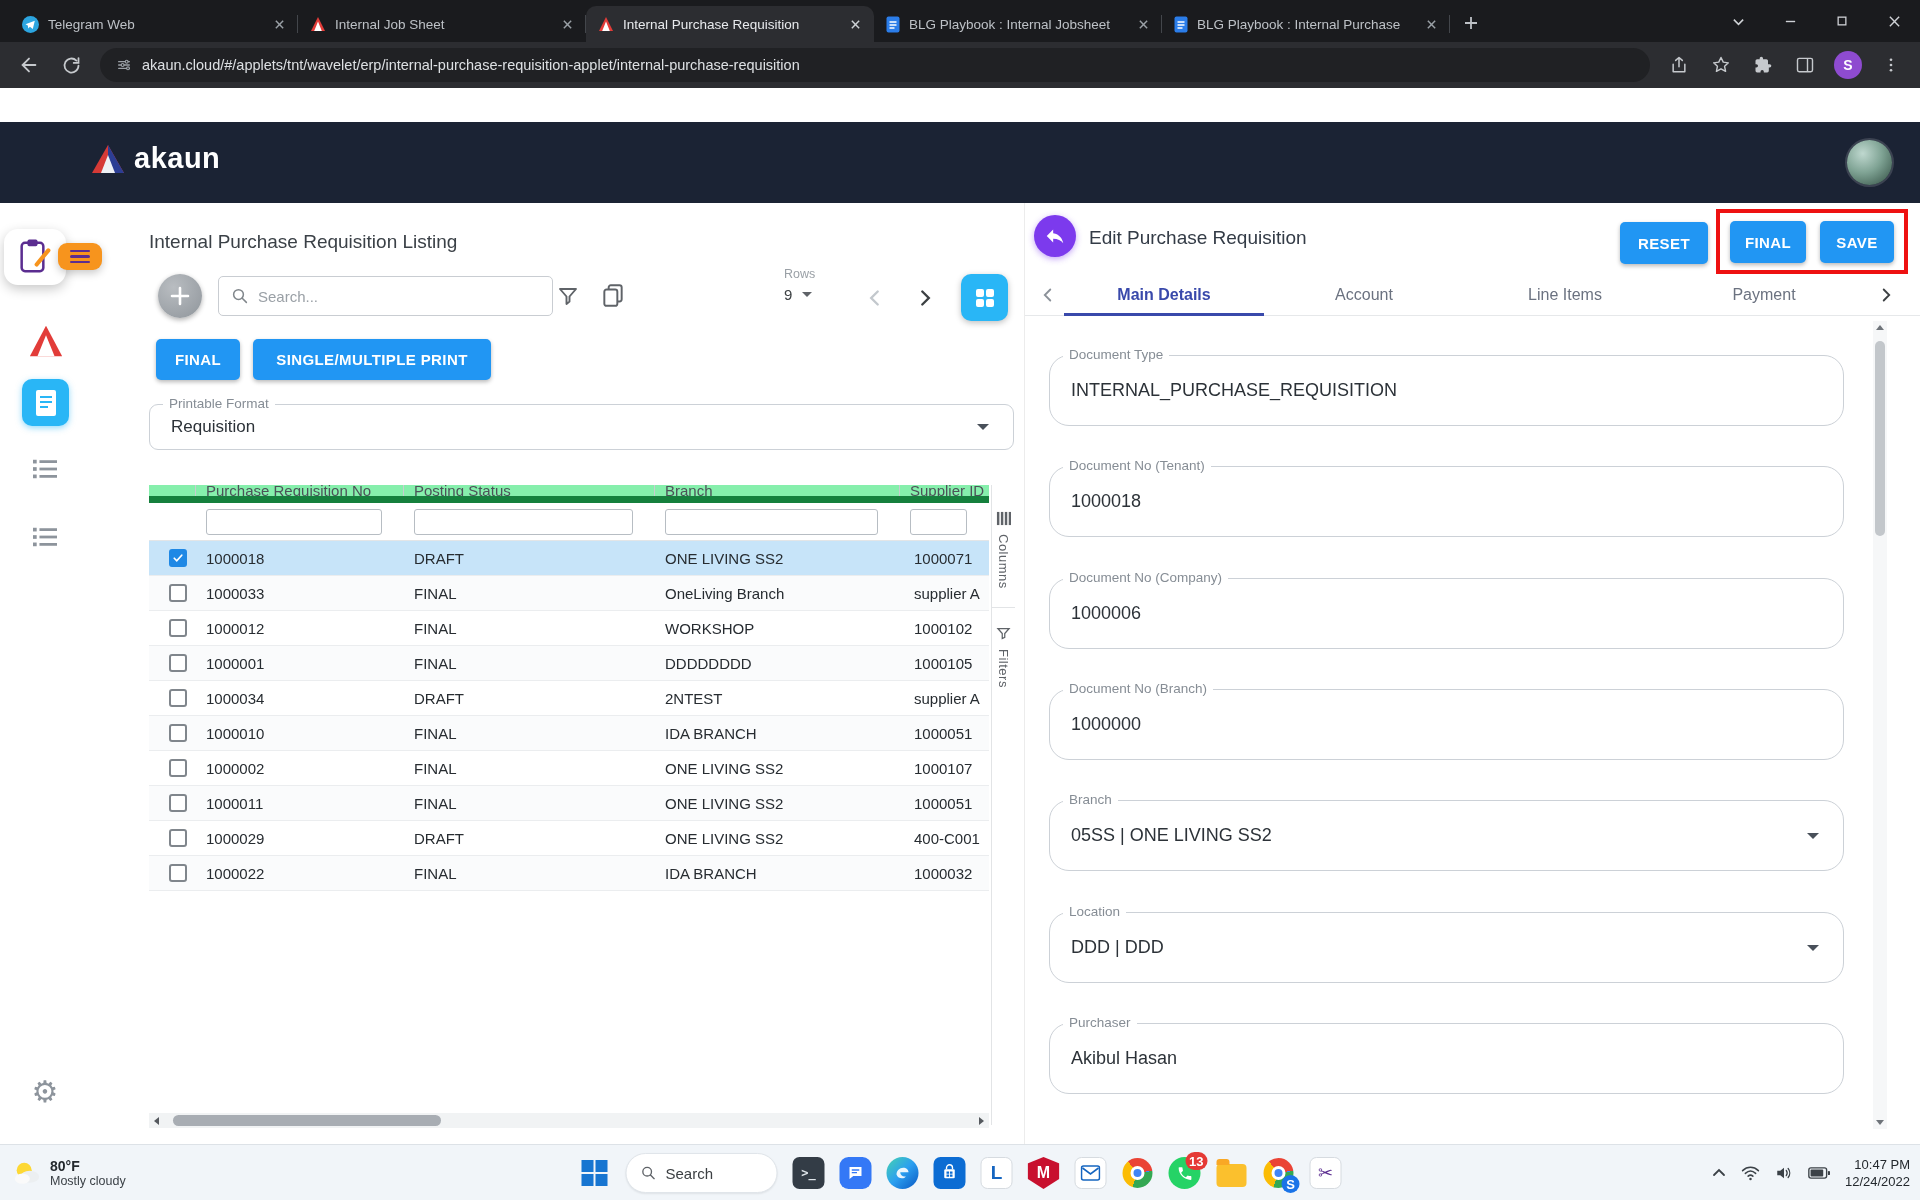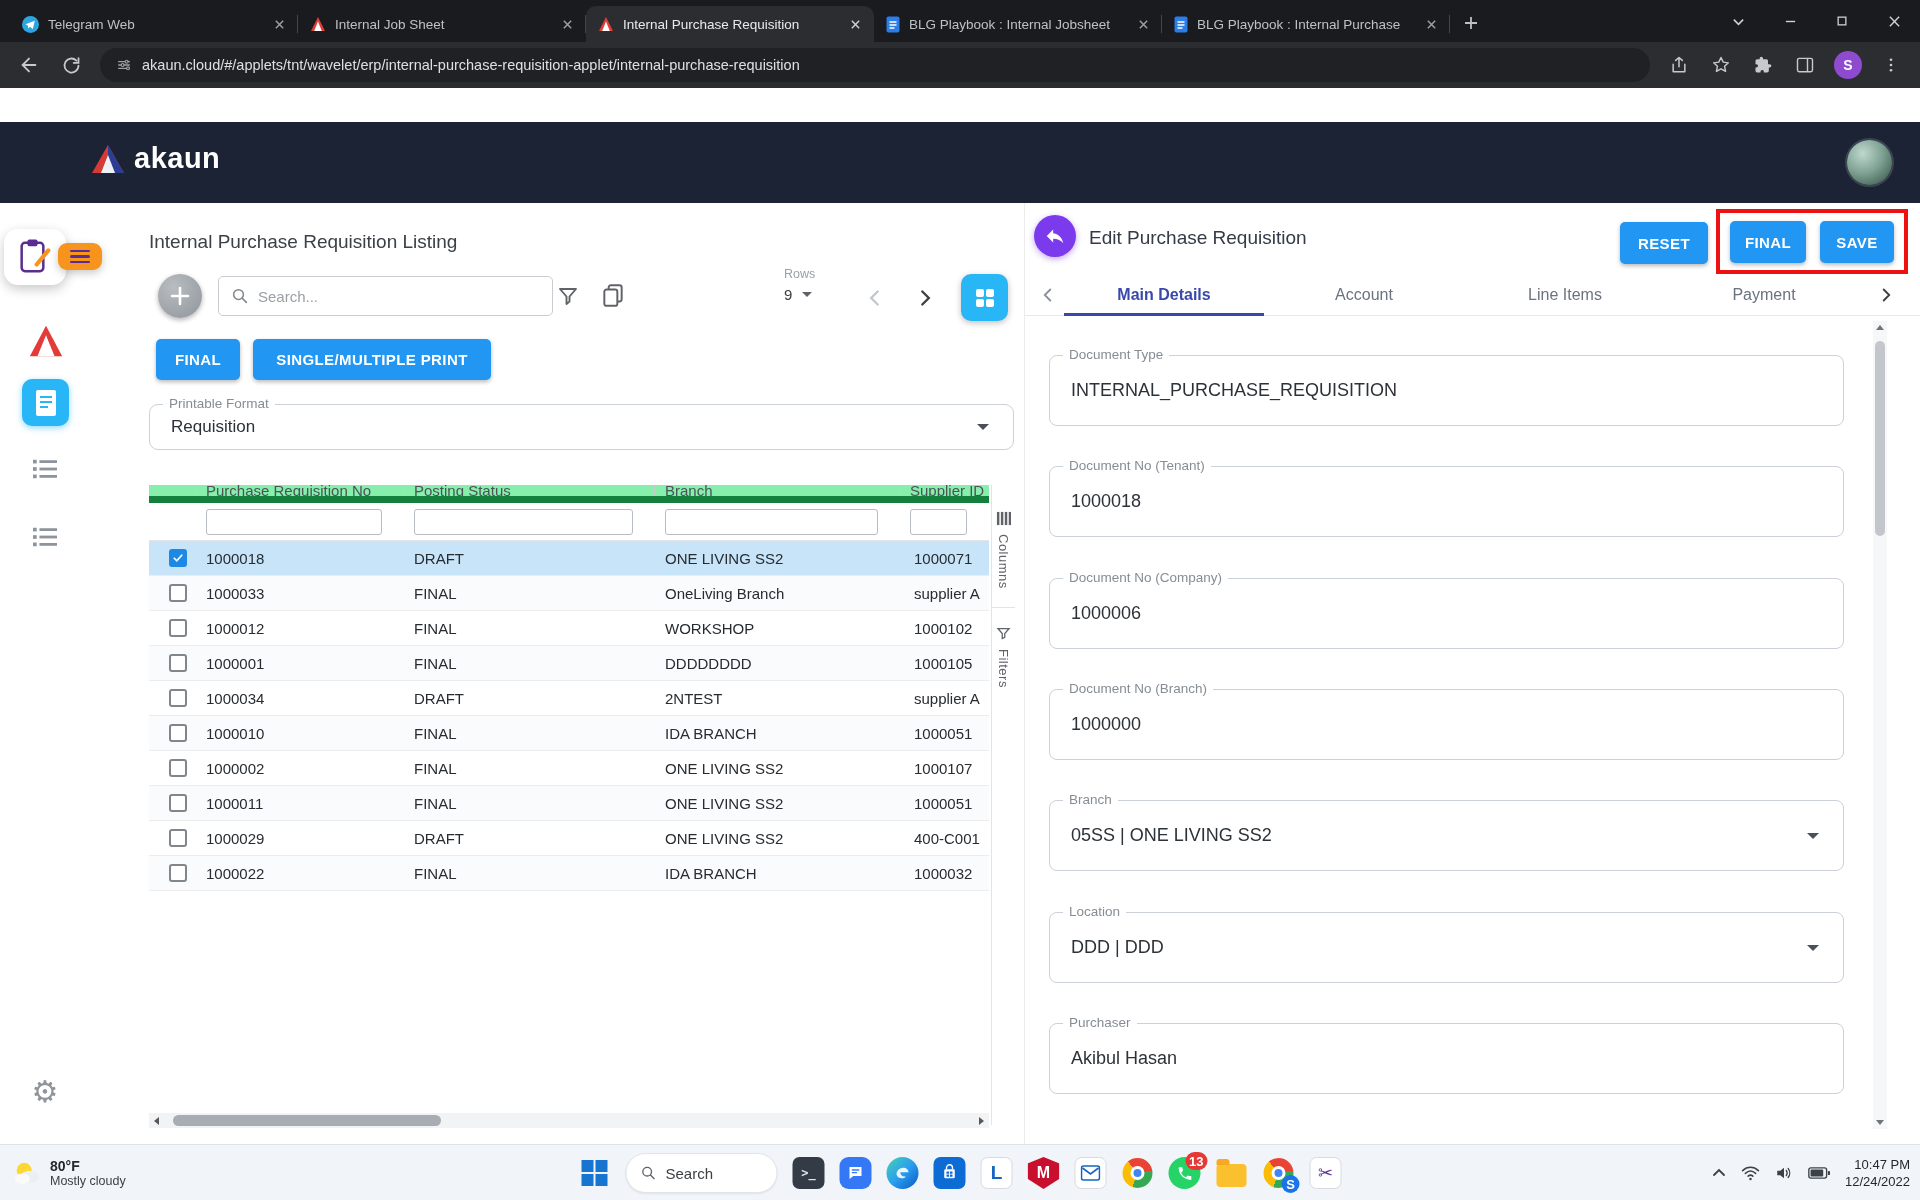--- a/index.html
+++ b/index.html
@@ -59,21 +59,21 @@
   .searchbox input::placeholder{color:#9aa0a6}
   .toolic{position:absolute;cursor:pointer}
   .rowslbl{position:absolute;left:784px;top:64px;font-size:12.5px;color:#9aa0a6}
   .rowsval{position:absolute;left:784px;top:83px;font-size:15px;color:#3c4043;display:flex;align-items:center;gap:10px;cursor:pointer}
   .caret-dn{width:0;height:0;border:5px solid transparent;border-top-color:#5f6368;margin-top:5px}
   .gridbtn{position:absolute;left:961px;top:71px;width:47px;height:47px;background:#29b6f6;border-radius:10px;display:flex;align-items:center;justify-content:center;box-shadow:0 2px 6px rgba(0,0,0,.25);cursor:pointer}
   .btn{display:flex;align-items:center;justify-content:center;background:#2196f3;color:#fff;font-weight:700;font-size:15px;letter-spacing:.4px;border-radius:5px;box-shadow:0 2px 4px rgba(0,0,0,.28);cursor:pointer}
   .b-final{position:absolute;left:156px;top:136px;width:84px;height:41px}
   .b-print{position:absolute;left:253px;top:136px;width:238px;height:41px}
 
-  .mfield{border:1px solid #ccd1d7;border-radius:8px;background:#fff;position:absolute}
+  .mfield{border:1px solid #ccd1d7;border-radius:20px;background:#fff;position:absolute}
   .flabel{position:absolute;top:-9px;left:13px;background:#fff;padding:0 6px;font-size:13.5px;color:#868d95;white-space:nowrap}
   .fvalue{position:absolute;left:21px;top:0;height:100%;display:flex;align-items:center;font-size:18px;color:#2c3238}
   .fcaret{position:absolute;right:24px;top:50%;margin-top:-3px;width:0;height:0;border:6px solid transparent;border-top-color:#49505a}
   .formatfield{left:149px;top:201px;width:865px;height:46px;border-radius:9px}
   .formatfield .fvalue{font-size:17px}
 
   
   .tbl{position:absolute;left:149px;top:282px;width:840px}
   .thead{display:flex;height:18px;background:#86efac;border-bottom:7px solid #15803d}
   .th{display:flex;align-items:center;font-size:15px;color:#4c5258;font-weight:500;border-right:1px solid #c8ccd0;padding-left:10px;overflow:hidden;white-space:nowrap}

